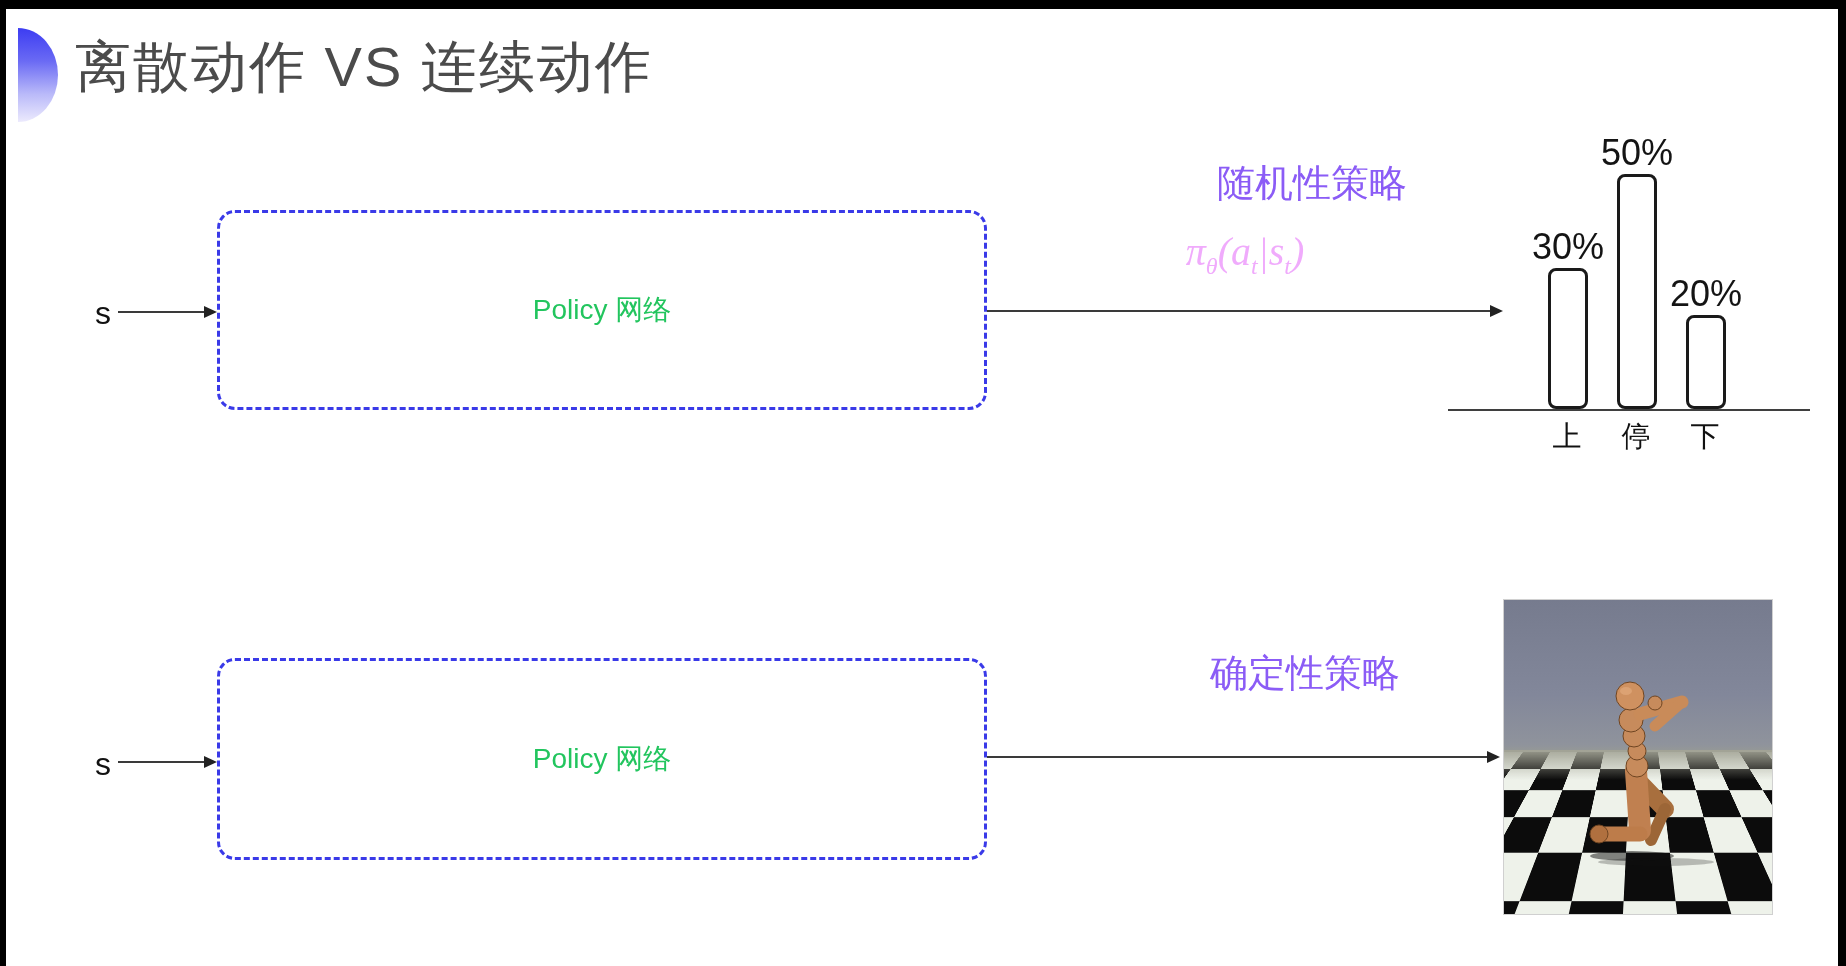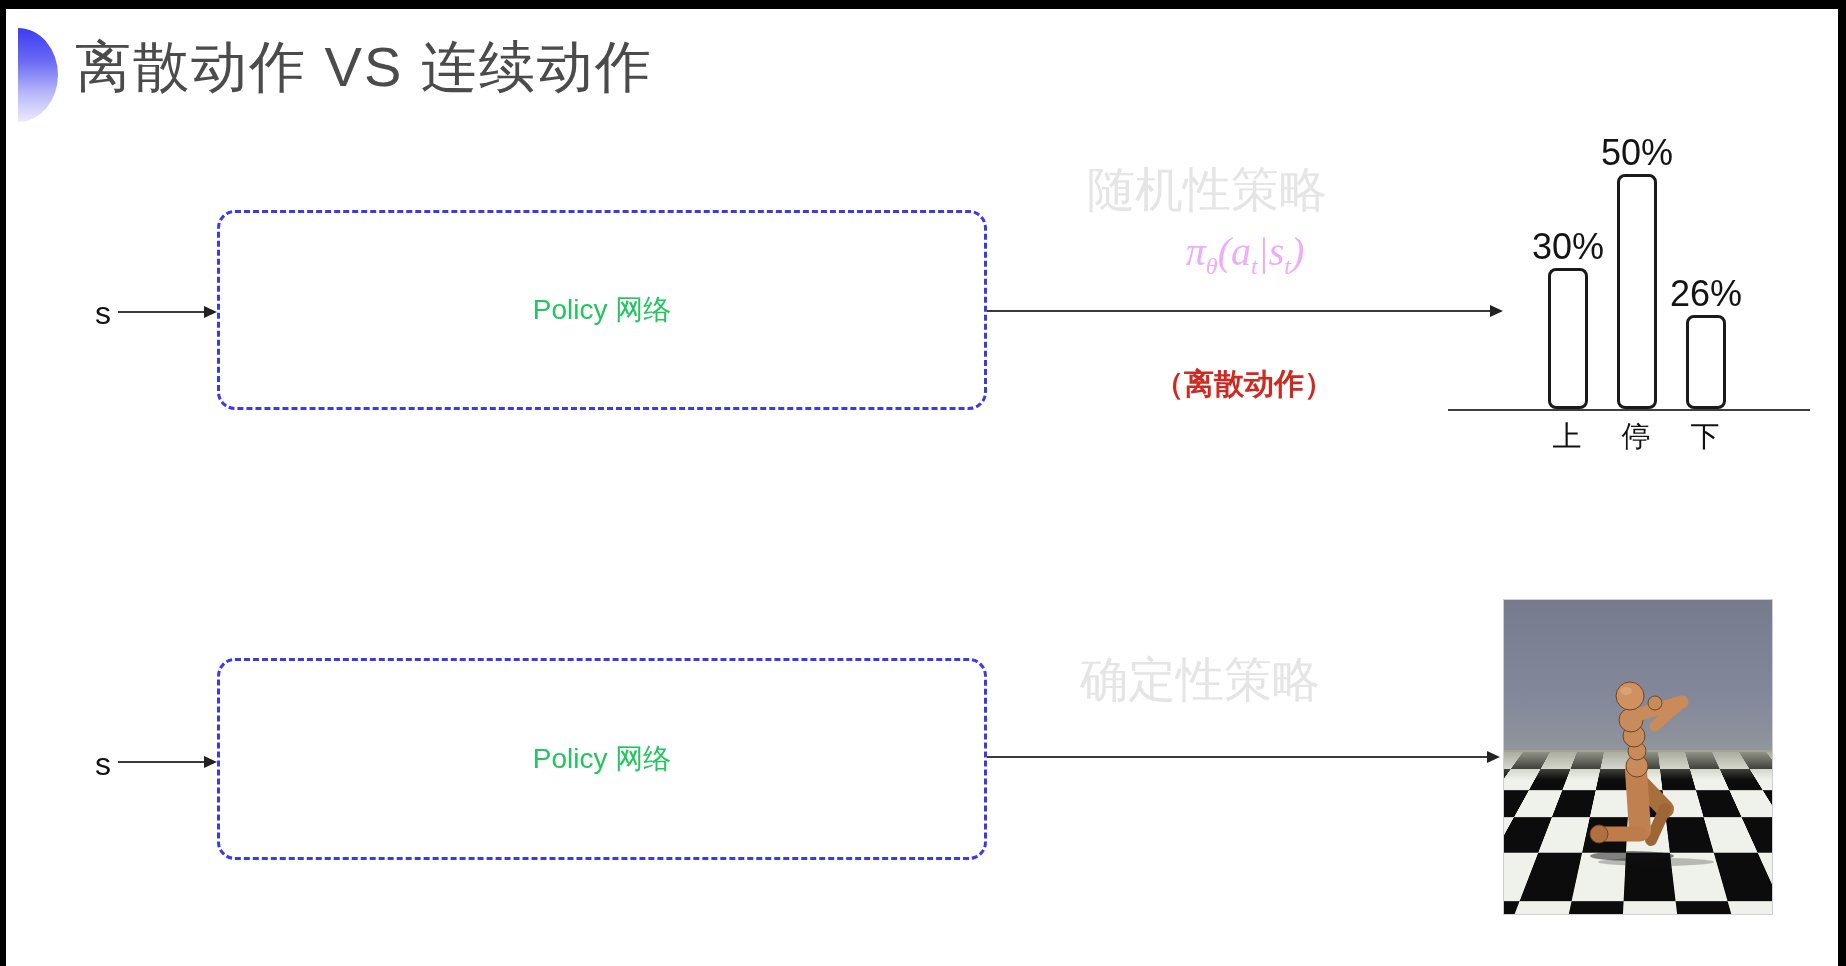--- a/index.html
+++ b/index.html
@@ -23,21 +23,21 @@
 
   
   .sin{position:absolute;width:30px;text-align:center;font-size:32px;font-weight:500;color:#111;}
 
   
   .harrow{position:absolute;height:2px;background:#3a3a3a;}
   .harrow:after{content:"";position:absolute;right:-13px;top:-5px;width:0;height:0;
         border-left:13px solid #222;border-top:6px solid transparent;border-bottom:6px solid transparent;}
 
   
-  .ptype{position:absolute;width:320px;text-align:left;font-size:48px;font-weight:500;color:#e5e5e5;}
+  .ptype{position:absolute;width:320px;text-align:right;font-size:38px;font-weight:500;color:#8b5cf6;}
   .formula{position:absolute;width:320px;text-align:center;font-size:40px;color:#f0abfc;
            font-family:"Liberation Serif",serif;font-style:italic;}
   .formula sub{font-size:60%;}
   .rednote{position:absolute;width:320px;text-align:center;font-size:30px;font-weight:600;color:#ce2a22;}
 
   
   .chart{position:absolute;left:1448px;top:100px;width:364px;height:370px;}
   .axis{position:absolute;left:0;top:309px;width:362px;height:2px;background:#3f3f3f;}
   .bar{position:absolute;background:#fff;border:3px solid #1a1a1a;border-radius:8px;box-sizing:border-box;}
   .vlabel{position:absolute;width:90px;text-align:center;font-size:36px;font-weight:500;color:#141414;}
@@ -68,32 +68,31 @@
   <div class="title">离散动作 VS 连续动作</div>
 
   <div class="sin" style="left:88px;top:295px;">s</div>
   <div class="harrow" style="left:118px;top:311px;width:86px;"></div>
   <div class="pbox top">
     <div class="lbl">Policy 网络</div>
   </div>
   <div class="harrow" style="left:987px;top:310px;width:503px;"></div>
   <div class="ptype" style="left:1087px;top:158px;">随机性策略</div>
   <div class="formula" style="left:1085px;top:228px;">π<sub>θ</sub>(a<sub>t</sub>|s<sub>t</sub>)</div>
-  <div class="rednote" style="left:1084px;top:364px;">（离散动作）</div>
 
   <div class="chart">
     <div class="axis"></div>
   <div class="bar" style="left: 100px; top: 168px; width: 40px; height: 141px;"></div>
       <div class="vlabel" style="left: 75px; top: 126px;">30%</div>
       <div class="clabel" style="left: 74px;">上</div>
       <div class="bar" style="left: 169px; top: 74px; width: 40px; height: 235px;"></div>
       <div class="vlabel" style="left: 144px; top: 32px;">50%</div>
       <div class="clabel" style="left: 143px;">停</div>
       <div class="bar" style="left: 238px; top: 215px; width: 40px; height: 94px;"></div>
-      <div class="vlabel" style="left: 213px; top: 173px;">26%</div>
+      <div class="vlabel" style="left: 213px; top: 173px;">20%</div>
       <div class="clabel" style="left: 212px;">下</div>
     </div>
 
   <div class="sin" style="left:88px;top:746px;">s</div>
   <div class="harrow" style="left:118px;top:761px;width:86px;"></div>
   <div class="pbox bot">
     <div class="lbl">Policy 网络</div>
   </div>
   <div class="harrow" style="left:987px;top:756px;width:500px;"></div>
   <div class="ptype" style="left:1080px;top:616px;margin-top:32px;">确定性策略</div>

